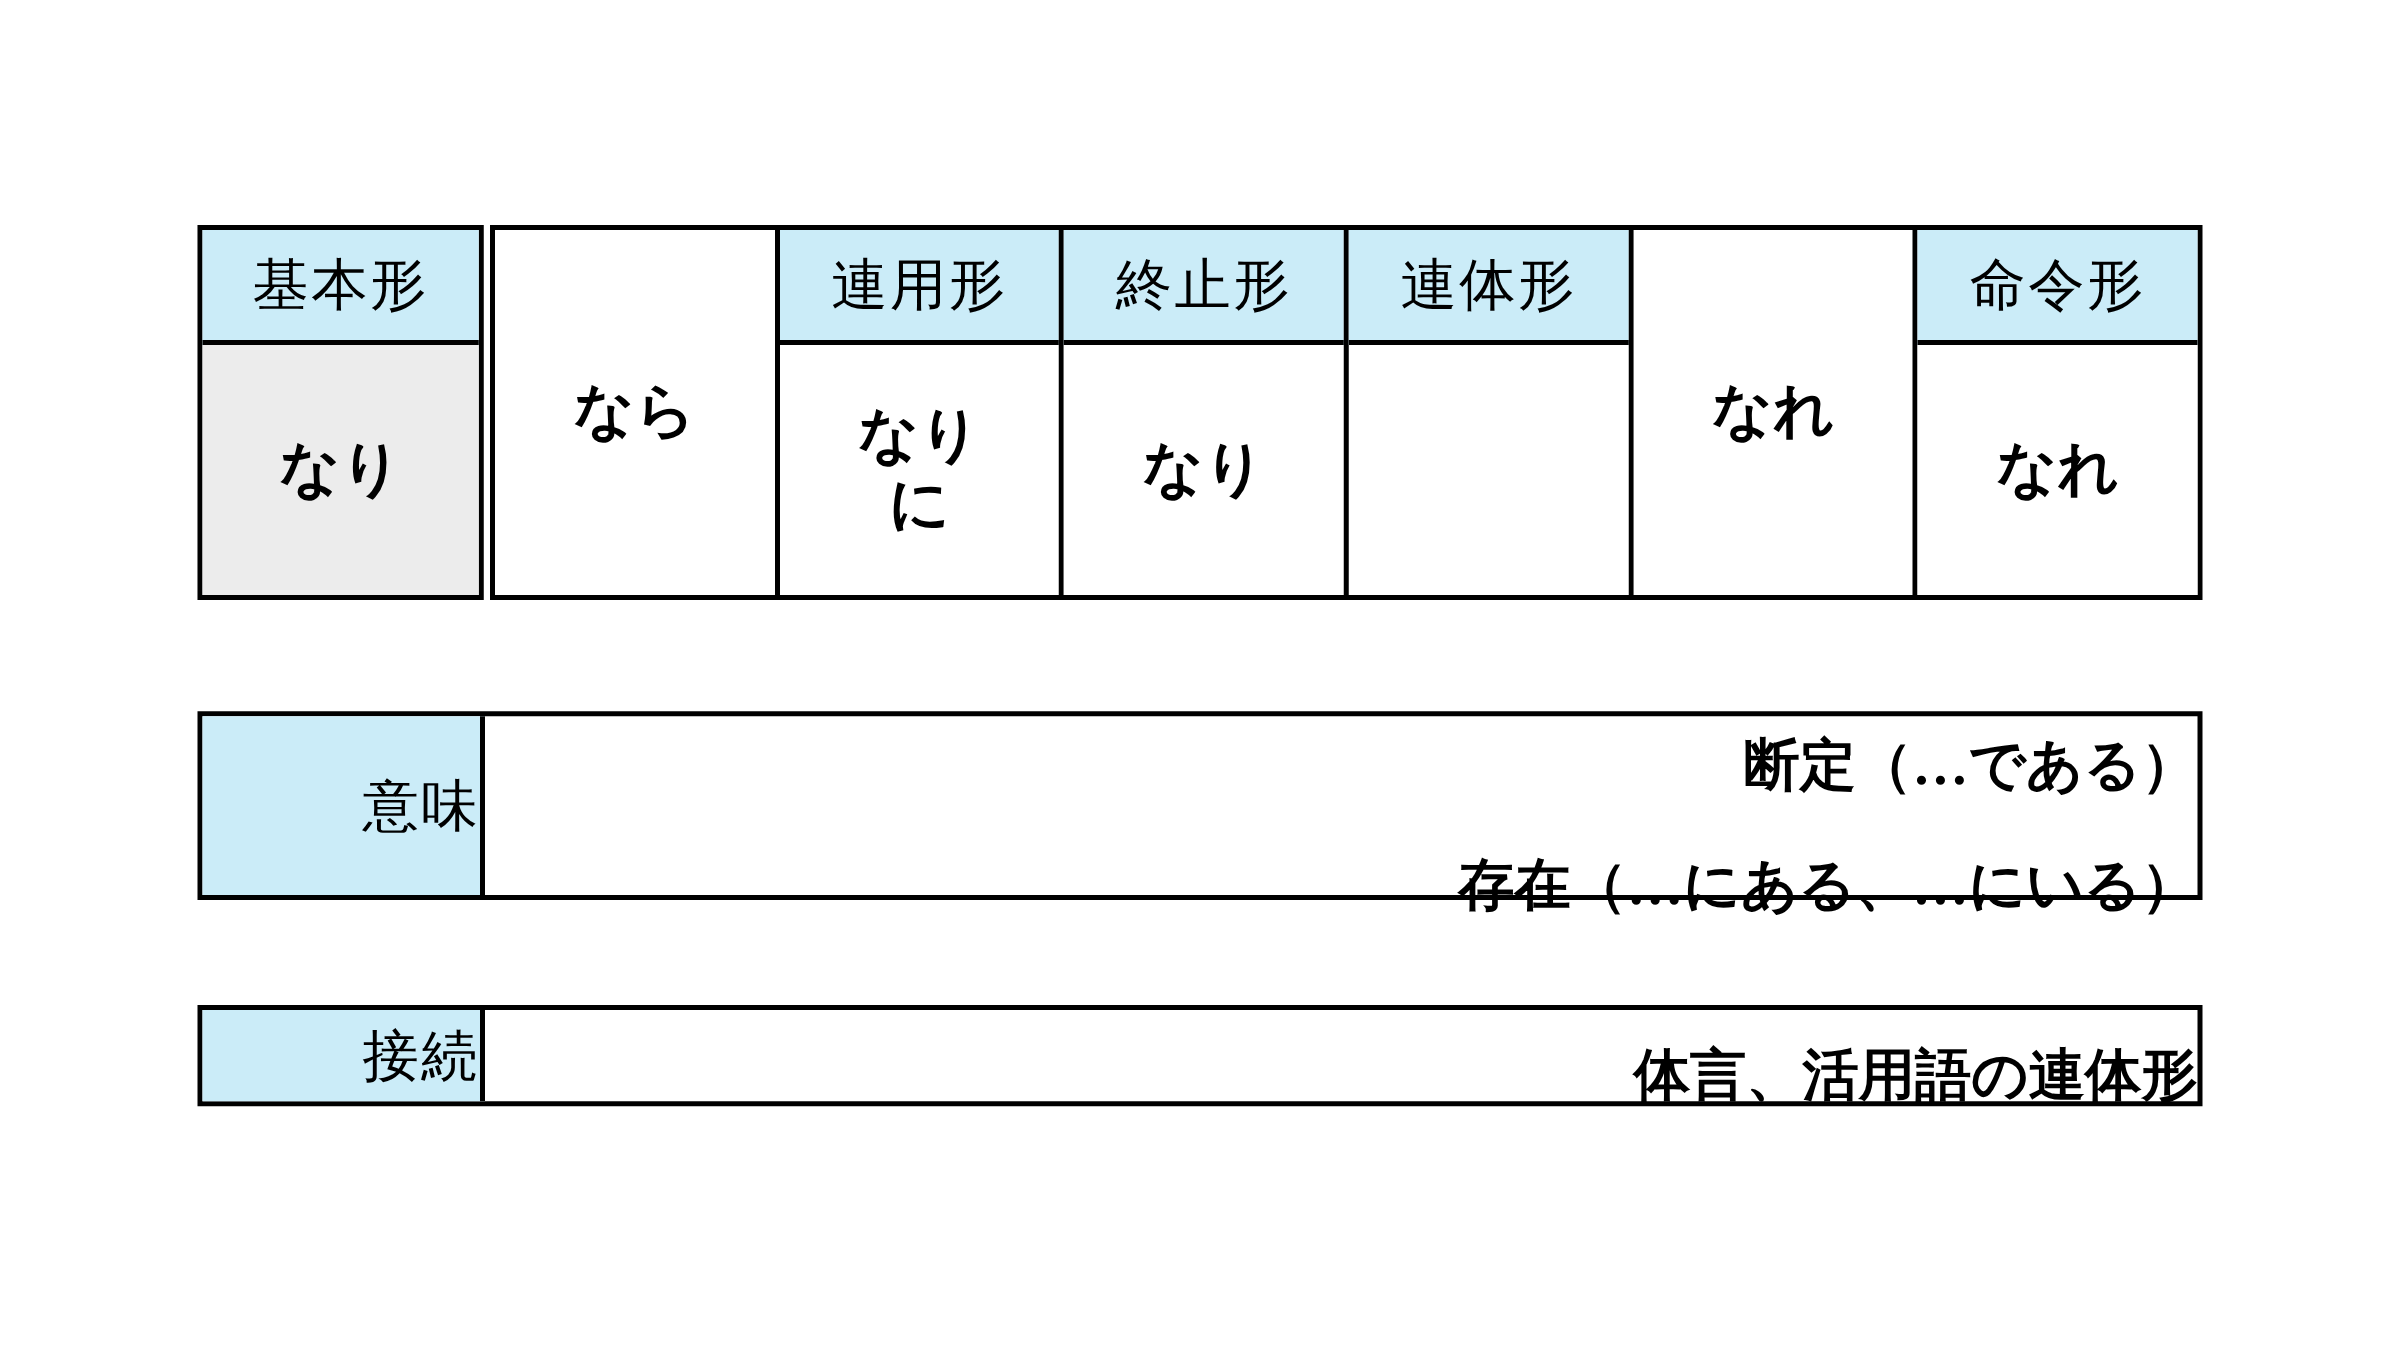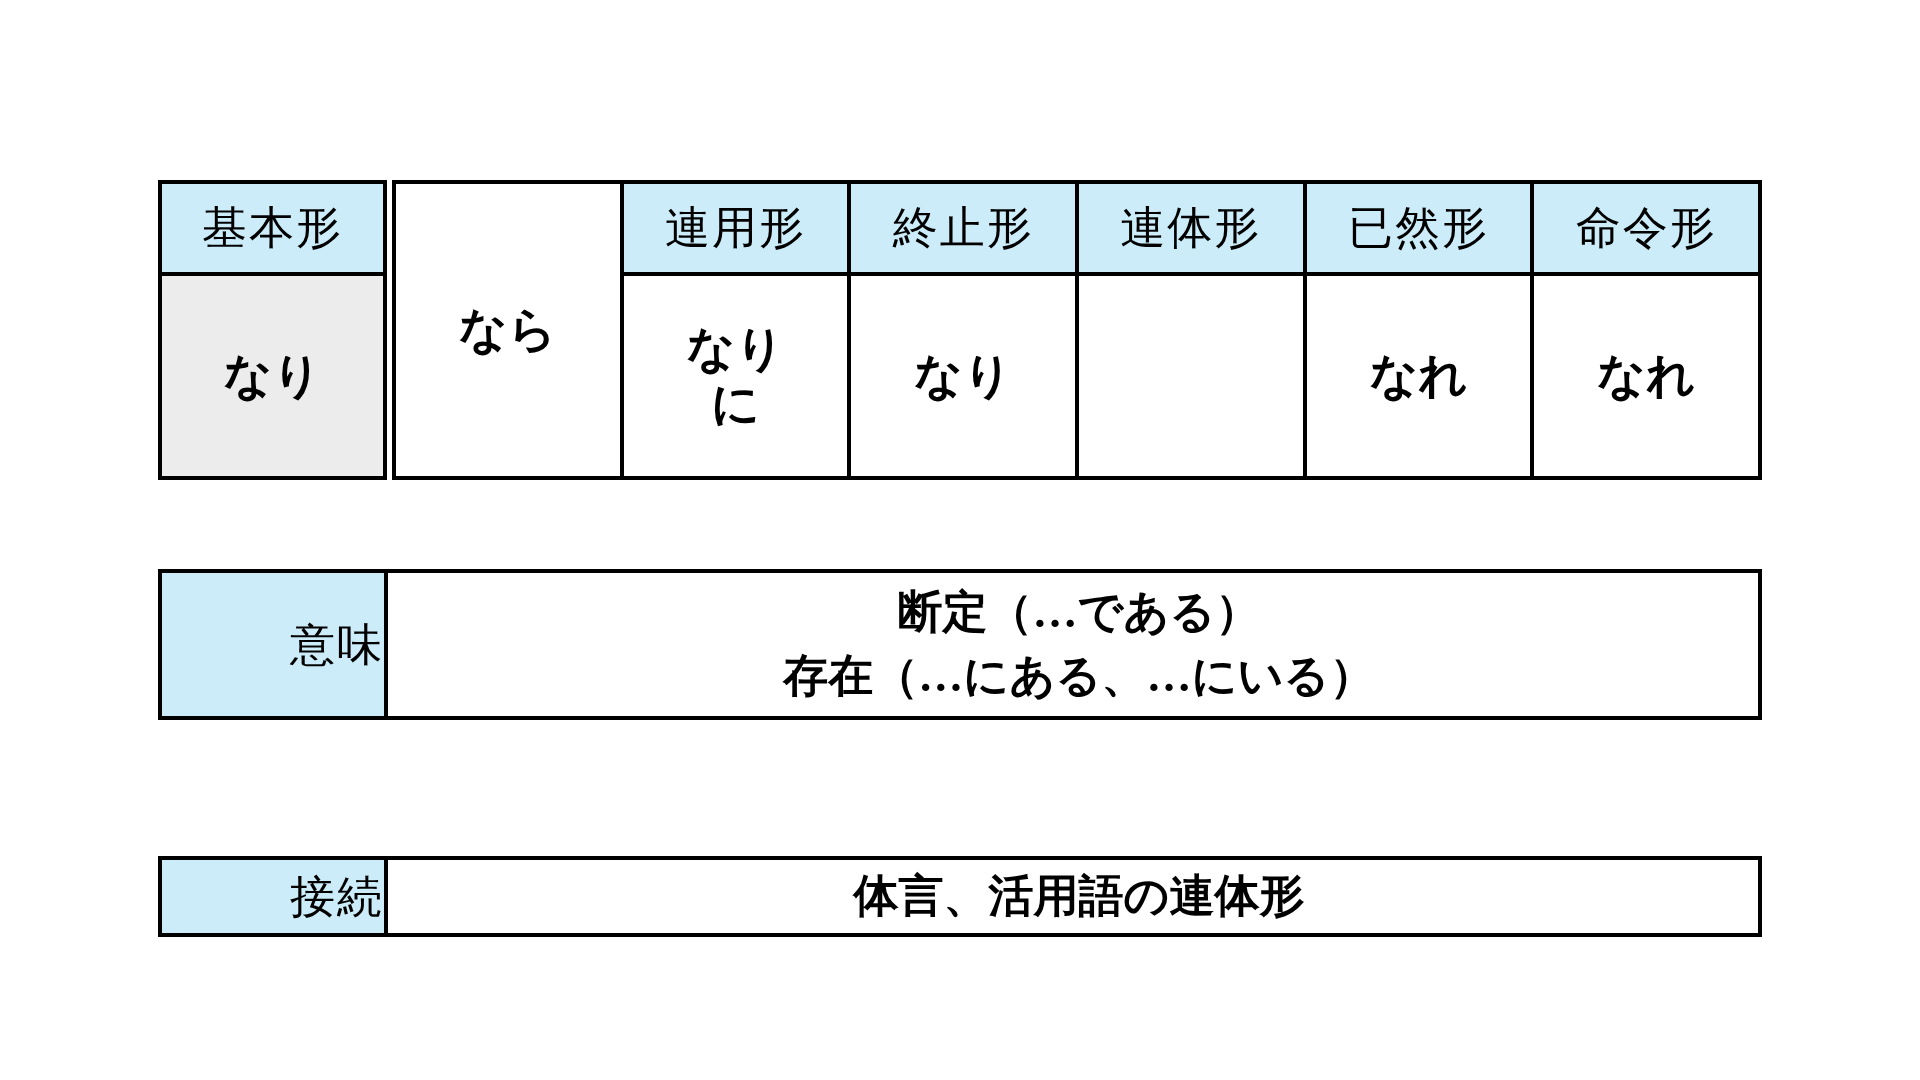--- a/index.html
+++ b/index.html
@@ -53,37 +53,37 @@
   .vline{display:block;text-align:center;}
 
   
   .hrow{
     position:absolute;left:158px;width:1604px;
     border:4px solid var(--border-color);
     display:flex;flex-direction:row;
     background:#ffffff;
   }
   .t2{top:569px;height:151px;}
-  .t3{top:856px;height:81px;}
+  .t3{top:804px;height:81px;}
   .labelcell{
     flex:0 0 226px;width:226px;
     background:var(--header-bg);
     border-right:4px solid var(--border-color);
     display:flex;align-items:center;justify-content:flex-end;
     font-size:45px;font-weight:400;
     letter-spacing:2px;
   }
   .contentcell{
     flex:1 1 auto;
     display:flex;flex-direction:column;justify-content:center;
     padding-left:12px;
     font-size:45px;font-weight:700;
     line-height:1.42;
   }
-  .cline{display:block;text-align:center;white-space:nowrap;}
+  .cline{display:block;text-align:right;white-space:nowrap;margin-top:32px;}
 </style>
 </head>
 <body>
 
 <div class="page">
 
   <div class="t1col1">
     <div class="hcell">
       <span>基本形</span>
     </div>
@@ -121,23 +121,20 @@
       </div>
     </div>
 
     <div class="fcol">
       <div class="hcell">
         <span>連体形</span>
       </div>
     </div>
 
     <div class="fcol">
-      <div class="hcell">
-        <span>已然形</span>
-      </div>
       <div class="vcell">
         <span class="vline">なれ</span>
         <span class="vline"></span>
       </div>
     </div>
 
     <div class="fcol">
       <div class="hcell">
         <span>命令形</span>
       </div>

